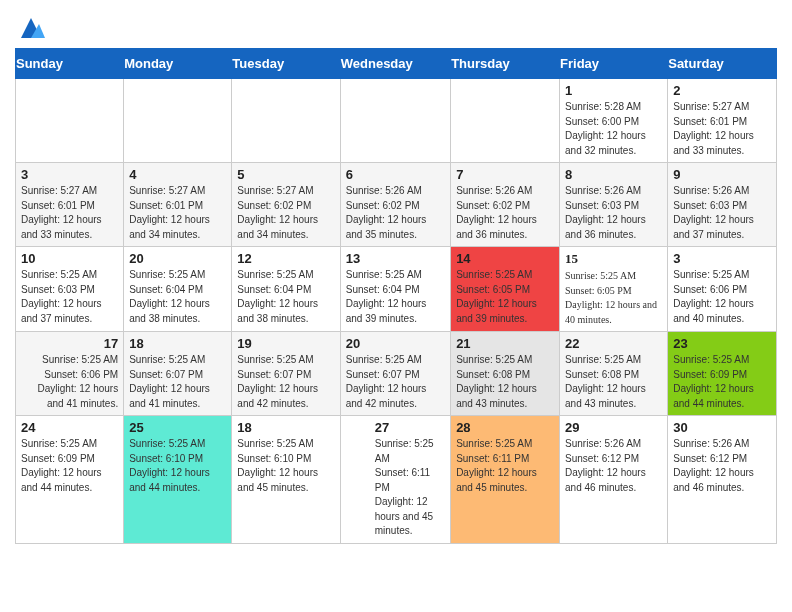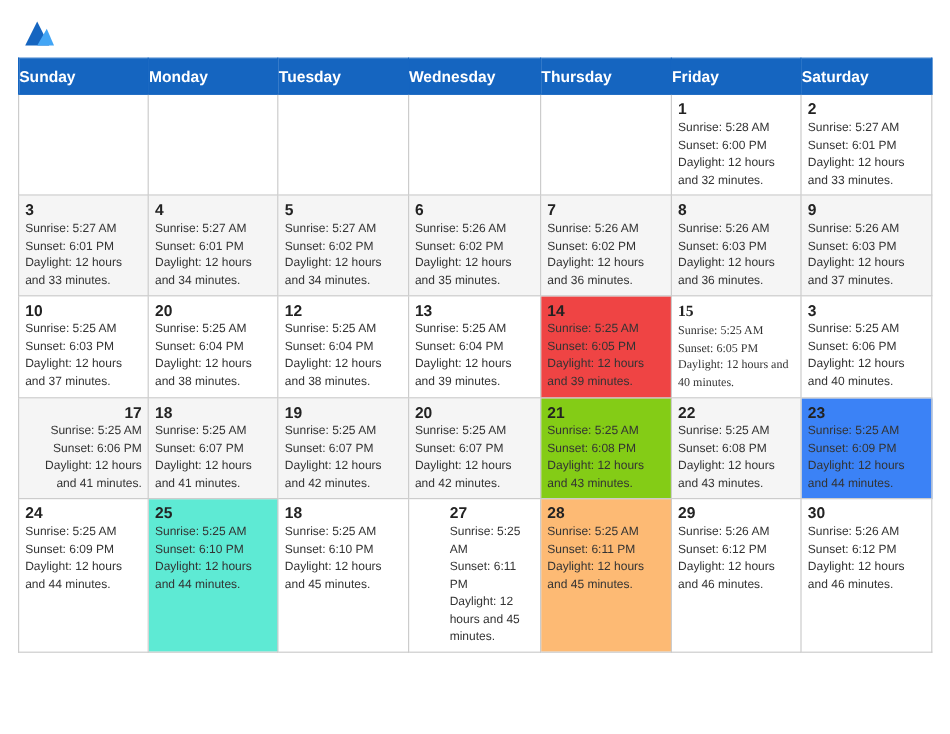--- a/index.html
+++ b/index.html
@@ -223,29 +223,29 @@
             <div class="day-info">Sunrise: 5:25 AM<br>Sunset: 6:07 PM<br>Daylight: 12 hours and 41 minutes.</div>
           </td>
           <td style="background: rgb(245, 245, 245);">
             <span class="day-num">19</span>
             <div class="day-info">Sunrise: 5:25 AM<br>Sunset: 6:07 PM<br>Daylight: 12 hours and 42 minutes.</div>
           </td>
           <td style="background: rgb(245, 245, 245);">
             <span class="day-num">20</span>
             <div class="day-info">Sunrise: 5:25 AM<br>Sunset: 6:07 PM<br>Daylight: 12 hours and 42 minutes.</div>
           </td>
-          <td style="background: #84cc16; margin-left: 28px;">
+          <td style="background: #e5e5e5; margin-left: 28px;">
             <span class="day-num">21</span>
             <div class="day-info">Sunrise: 5:25 AM<br>Sunset: 6:08 PM<br>Daylight: 12 hours and 43 minutes.</div>
           </td>
           <td style="background: rgb(245, 245, 245);">
             <span class="day-num">22</span>
             <div class="day-info">Sunrise: 5:25 AM<br>Sunset: 6:08 PM<br>Daylight: 12 hours and 43 minutes.</div>
           </td>
-          <td style="background: #3b82f6;">
+          <td style="background: #84cc16;">
             <span class="day-num">23</span>
             <div class="day-info">Sunrise: 5:25 AM<br>Sunset: 6:09 PM<br>Daylight: 12 hours and 44 minutes.</div>
           </td>
         </tr>
         <tr>
           <td style="background: rgb(255, 255, 255);">
             <span class="day-num">24</span>
             <div class="day-info">Sunrise: 5:25 AM<br>Sunset: 6:09 PM<br>Daylight: 12 hours and 44 minutes.</div>
           </td>
           <td style="background: #5eead4;">

